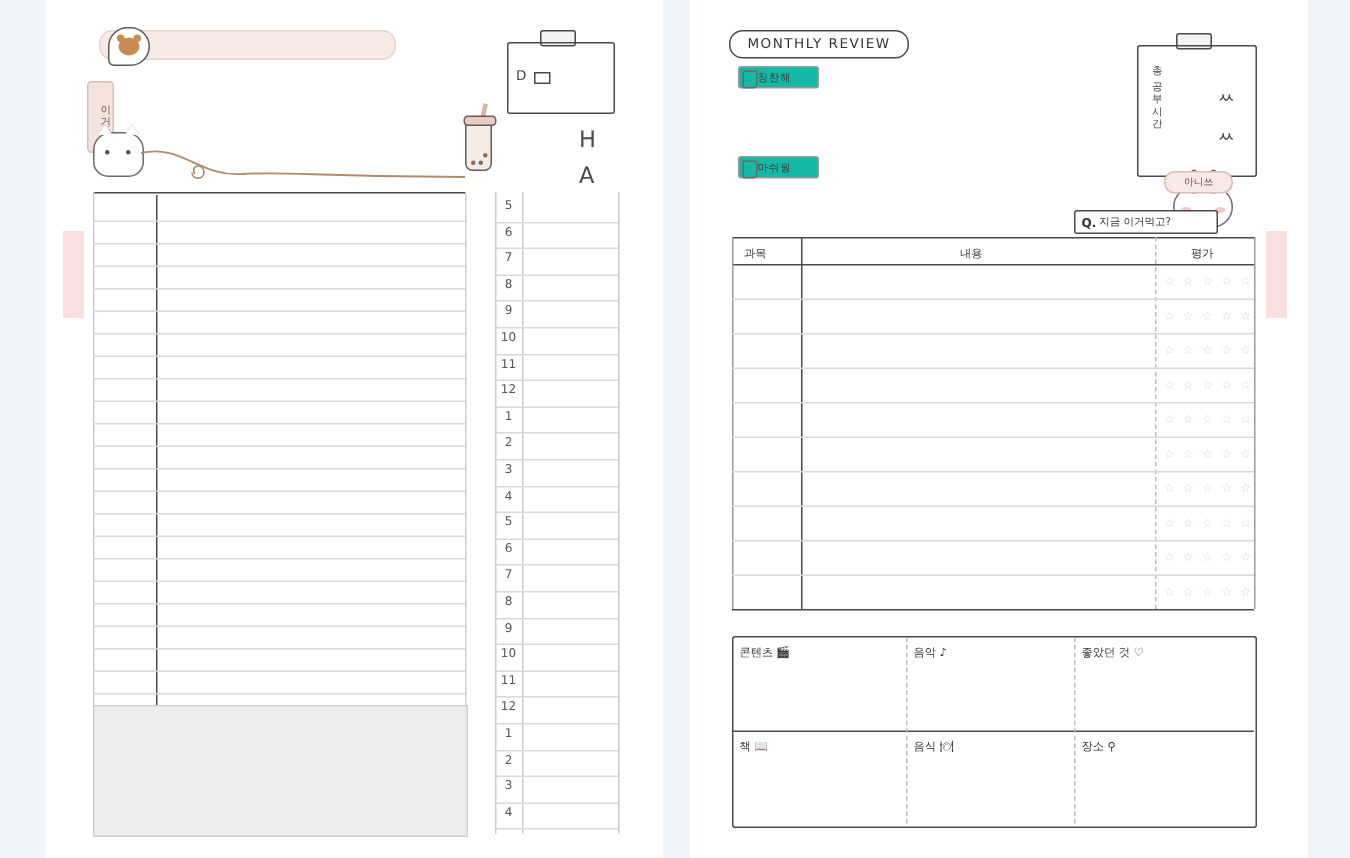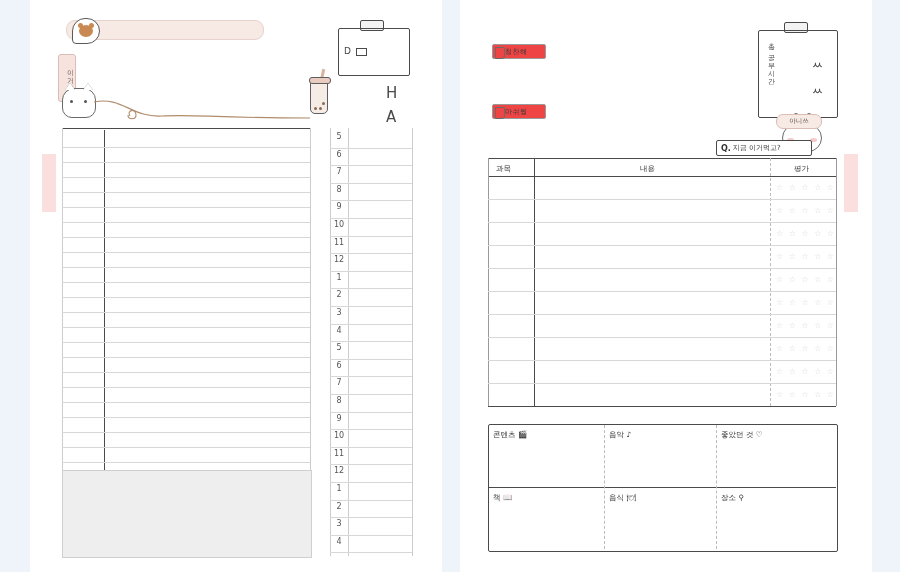--- a/index.html
+++ b/index.html
@@ -243,21 +243,21 @@
     letter-spacing: 1px;
     color: #333;
     display: flex;
     align-items: center;
     justify-content: center;
     font-family: "DejaVu Sans", sans-serif;
   }
   .mini-tag {
     position: absolute;
     height: 15px;
-    background: #ef4444;
+    background: #14b8a6;
     border: 1px solid #9a9a9a;
     border-radius: 2px;
     font-size: 7px;
     color: #3a3a3a;
     display: flex;
     align-items: center;
     padding: 0 4px 0 12px;
     box-sizing: border-box;
     letter-spacing: .5px;
   }
@@ -489,20 +489,21 @@
       <div class="hour" style="left: 332px; top: 484px;">1</div>
       <div class="hline" style="left: 330px; width: 82px; top: 499.6px;"></div>
       <div class="hour" style="left: 332px; top: 501.6px;">2</div>
       <div class="hline" style="left: 330px; width: 82px; top: 517.2px;"></div>
       <div class="hour" style="left: 332px; top: 519.2px;">3</div>
       <div class="hline" style="left: 330px; width: 82px; top: 534.8px;"></div>
       <div class="hour" style="left: 332px; top: 536.8px;">4</div>
       <div class="hline" style="left: 330px; width: 82px; top: 552.4px;"></div>
     </div>
 
+  <div class="mr-title">MONTHLY REVIEW</div>
 
   <div class="mini-tag" style="left:492px; top:44px; width:54px;">칭찬해</div>
   <div class="mini-tag" style="left:492px; top:104px; width:54px;">마쉬웡</div>
 
   <div class="study-clip"></div>
   <div class="study-card"></div>
   <div class="vlabel" style="left:766px; top:38px;">총 공부시간</div>
   <div class="bracket" style="left:812px; top:60px; font-size:12px;">ᄊ</div>
   <div class="bracket" style="left:812px; top:86px; font-size:12px;">ᄊ</div>
 

